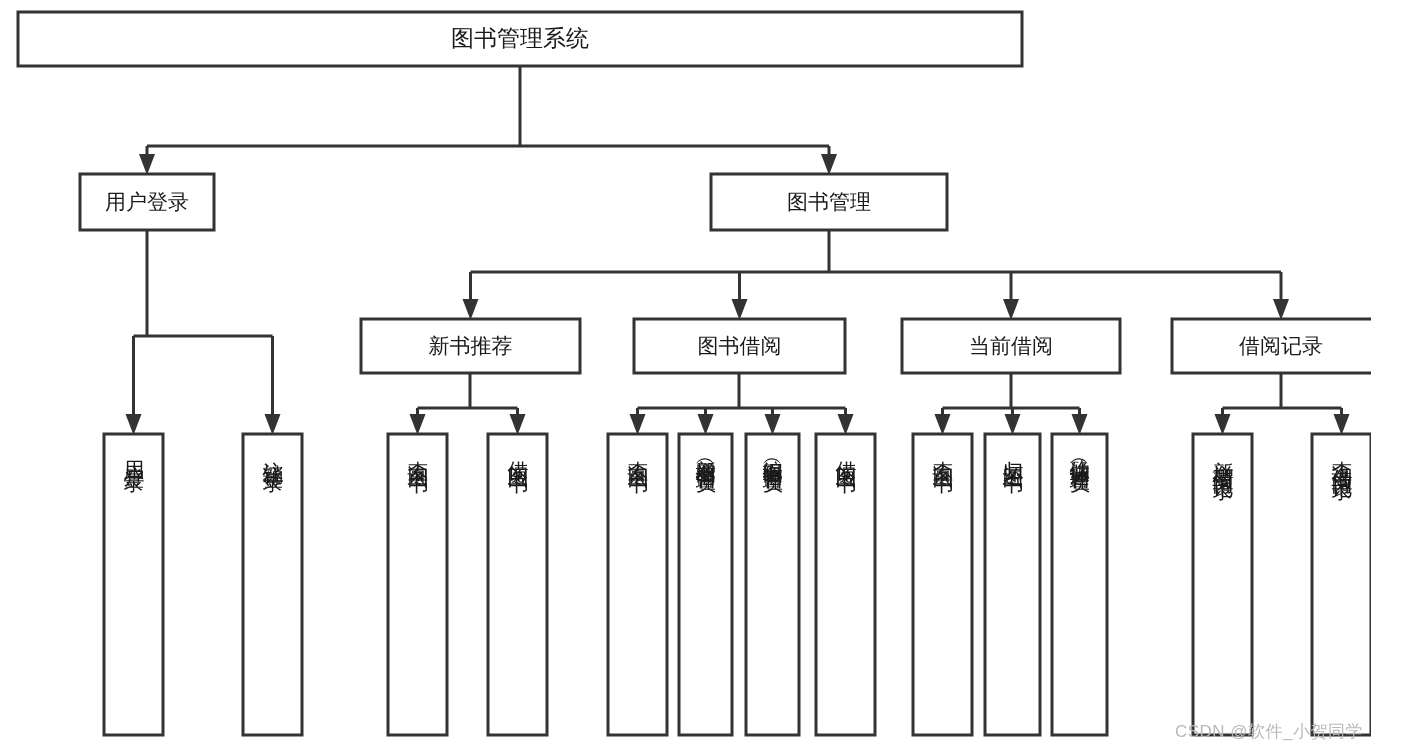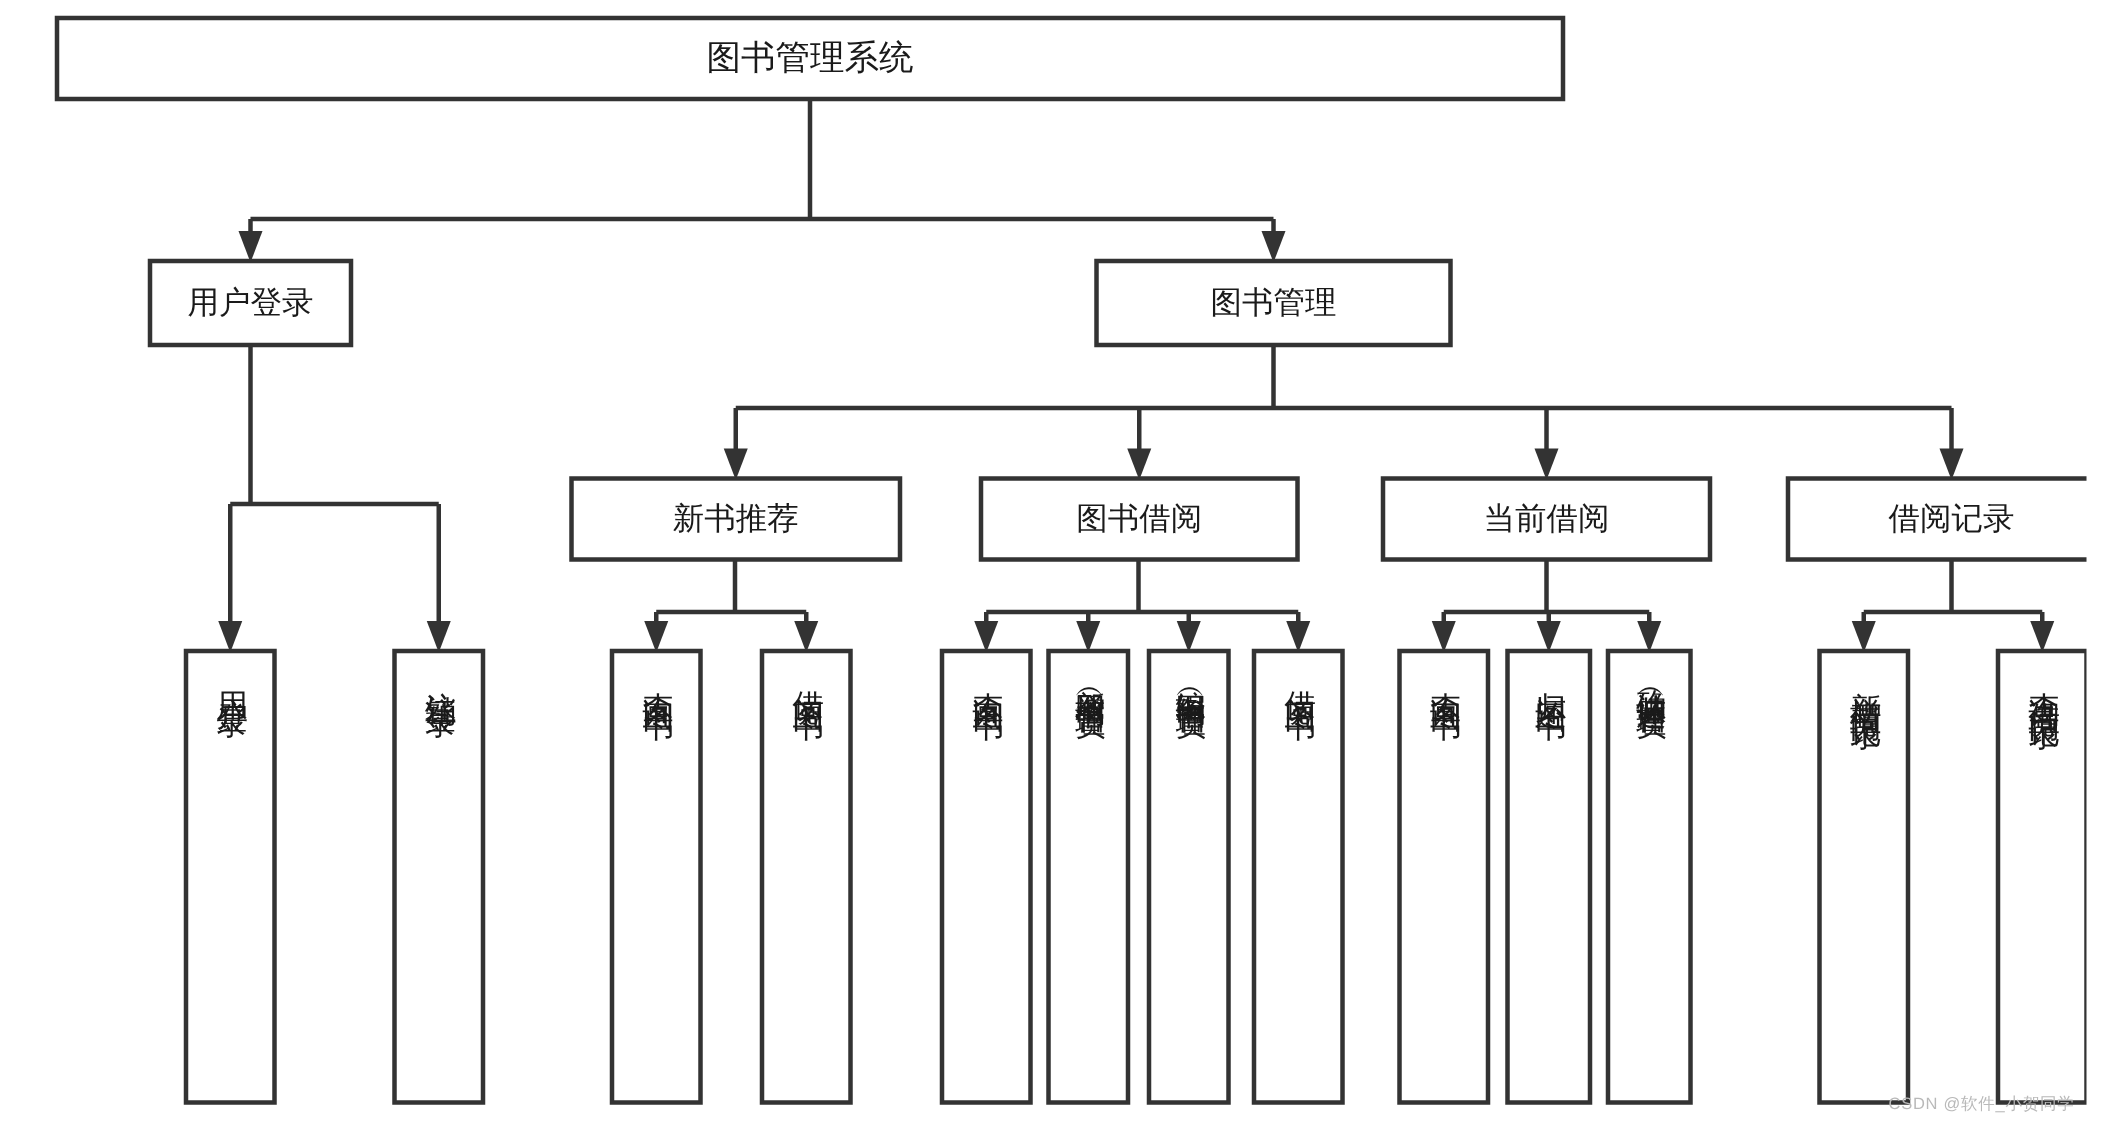--- a/index.html
+++ b/index.html
@@ -9,21 +9,20 @@
   }
   body {
     font-family: "Liberation Sans", "DejaVu Sans", sans-serif;
   }
   #stage {
     position: relative;
     width: 1371px;
     height: 747px;
     background: #ffffff;
     overflow: hidden;
-    margin-left: 20px;
   }
   #diagram-svg {
     position: absolute;
     left: 0;
     top: 0;
     width: 1405px;
     height: 747px;
   }
   .node-rect {
     fill: #ffffff;
@@ -71,21 +70,21 @@
     line-height: 1.18;
     letter-spacing: 4px;
     color: #1a1a1a;
     white-space: nowrap;
   }
   .watermark {
     position: absolute;
     right: 8px;
     bottom: 4px;
     font-family: "Liberation Sans", "DejaVu Sans", sans-serif;
-    font-size: 11px;
+    font-size: 17px;
     color: #b9b9b9;
     letter-spacing: 0.5px;
     user-select: none;
   }
 </style>
 </head>
 <body>
 
 <div id="stage">
 

